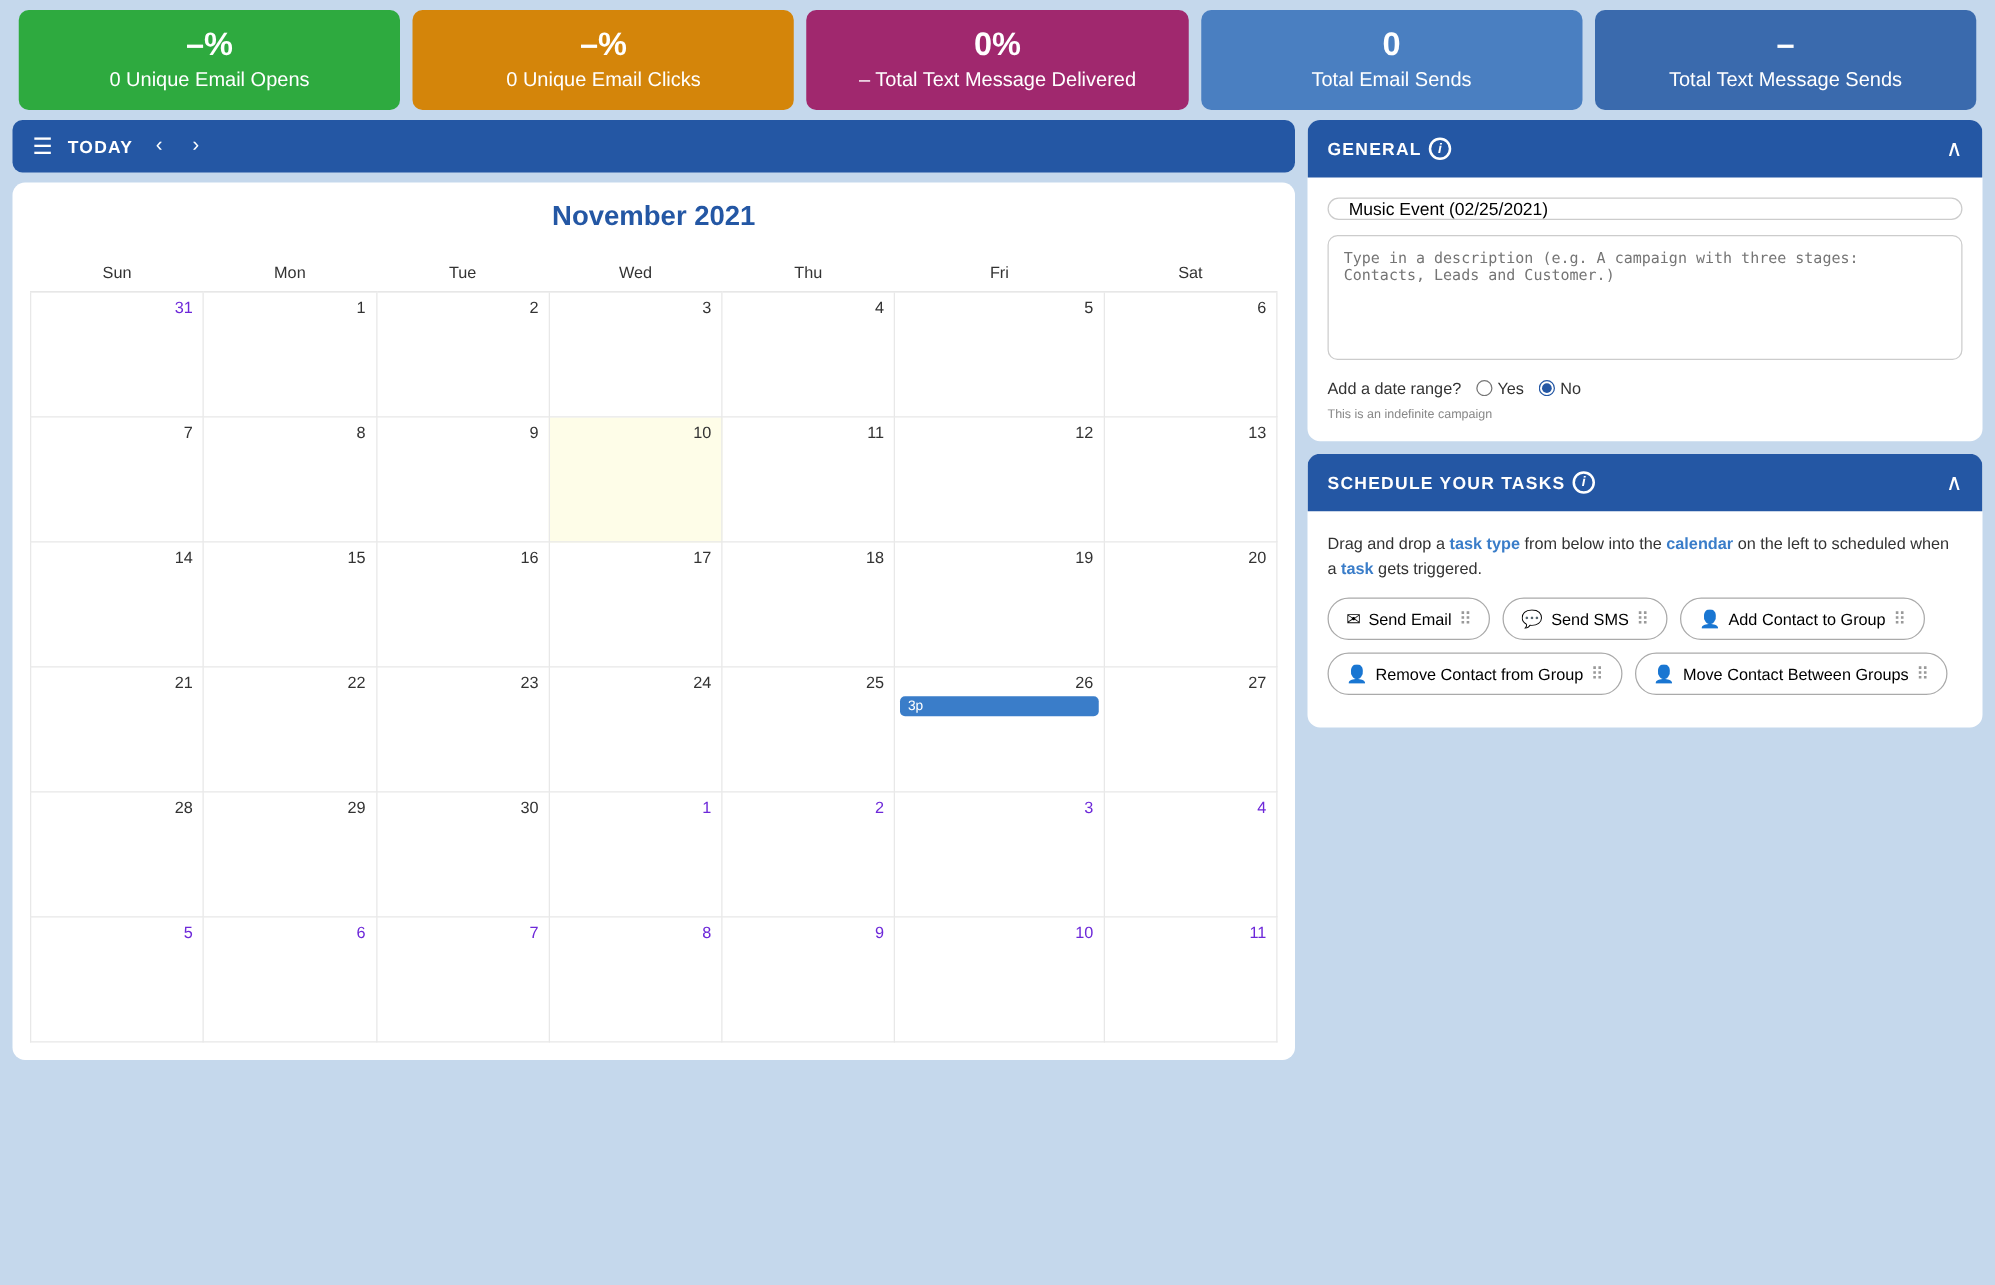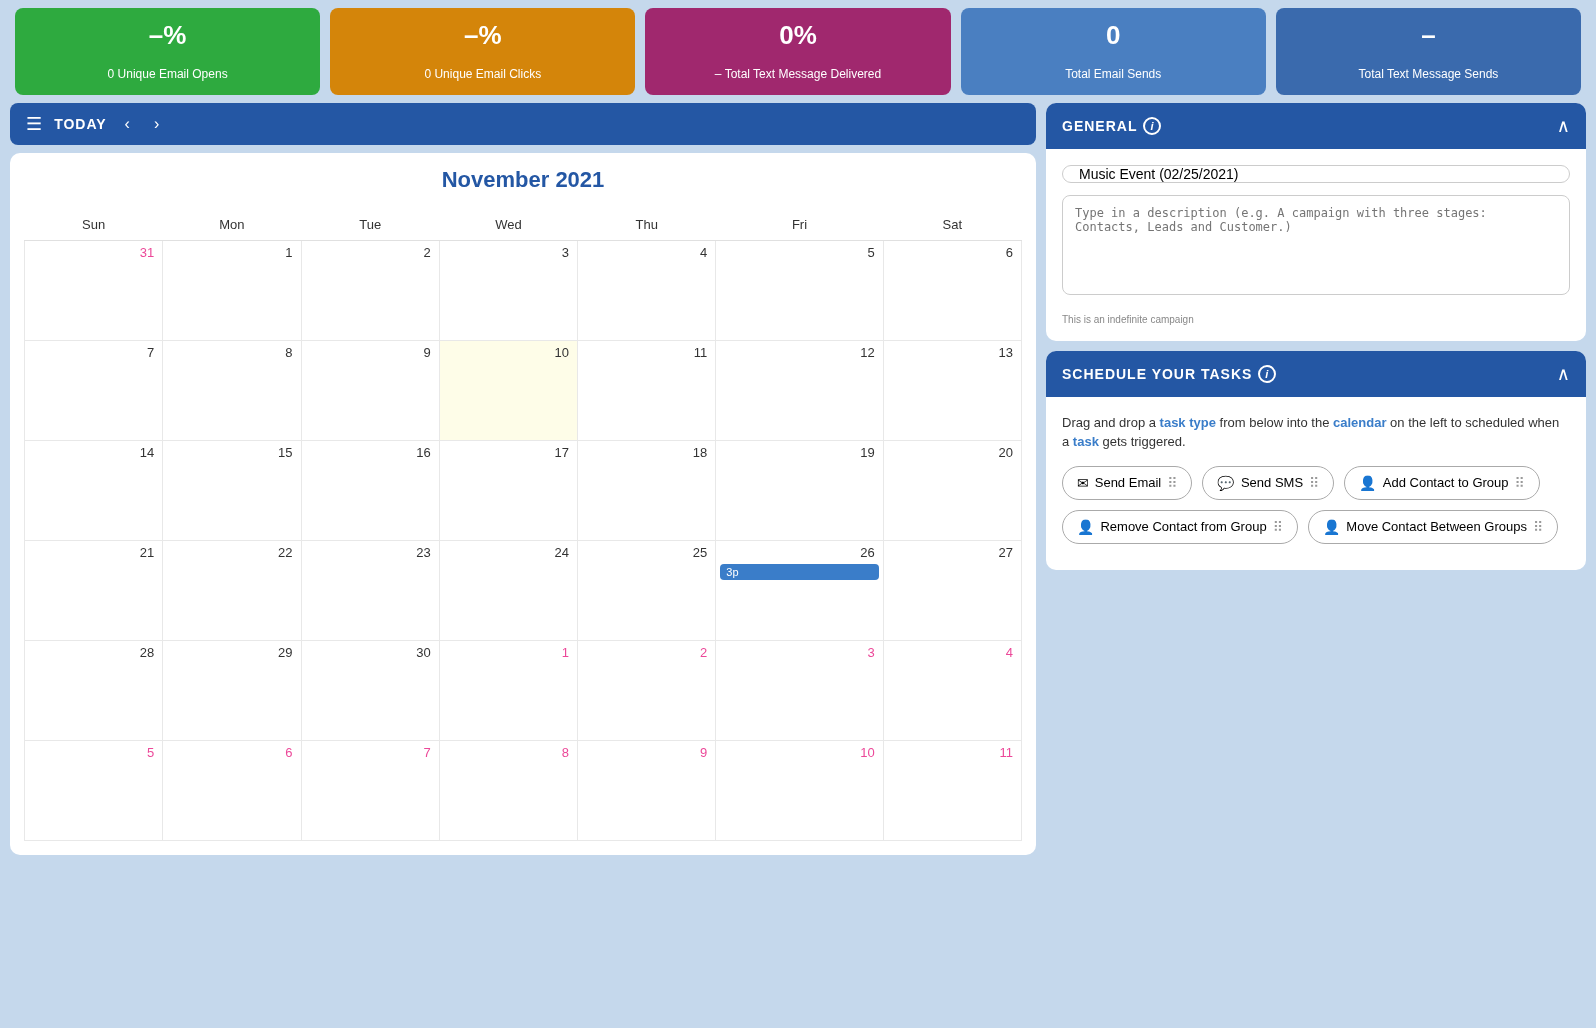--- a/index.html
+++ b/index.html
@@ -35,22 +35,22 @@
     .stat-card.orange { background: #d4850a; }
     .stat-card.purple { background: #a0286e; }
     .stat-card.blue-mid { background: #4a7fc1; }
     .stat-card.blue-dark { background: #3a6aad; }
 
     .stat-value {
       font-size: 26px;
       font-weight: bold;
     }
     .stat-label {
-      font-size: 12px;
-      margin-top: 16px;
+      font-size: 16px;
+      margin-top: 4px;
       line-height: 1.3;
     }
 
     
     .main-layout {
       display: flex;
       gap: 10px;
       padding: 0 10px 10px 10px;
     }
 
@@ -119,21 +119,21 @@
     }
     .cal-grid td {
       border: 1px solid #e8e8e8;
       vertical-align: top;
       height: 100px;
       padding: 4px;
       font-size: 13px;
       color: #333;
     }
     .cal-grid td.other-month {
-      color: #ec4899;
+      color: #6d28d9;
     }
     .cal-grid td.today-highlight {
       background: #fefde8;
     }
     .cal-day-num {
       text-align: right;
       padding-right: 4px;
       font-size: 13px;
     }
     .cal-event {
@@ -484,20 +484,31 @@
       <div class="panel-header">
         <div class="header-left">
           <span>GENERAL</span>
           <span class="info-icon">i</span>
         </div>
         <button class="collapse-btn">∧</button>
       </div>
       <div class="panel-body">
         <input class="campaign-name-input" type="text" value="Music Event (02/25/2021)" style="">
         <textarea class="campaign-desc-textarea" placeholder="Type in a description (e.g. A campaign with three stages: Contacts, Leads and Customer.)" style=""></textarea>
+        <div class="date-range-row">
+          <span>Add a date range?</span>
+          <label class="radio-label">
+            <input type="radio" name="date_range" value="yes" style="">
+            <span>Yes</span>
+          </label>
+          <label class="radio-label">
+            <input type="radio" name="date_range" value="no" checked="" style="">
+            <span>No</span>
+          </label>
+        </div>
         <div class="indefinite-note">This is an indefinite campaign</div>
       </div>
     </div>
 
     <div class="panel-box">
       <div class="panel-header">
         <div class="header-left">
           <span>SCHEDULE YOUR TASKS</span>
           <span class="info-icon">i</span>
         </div>

